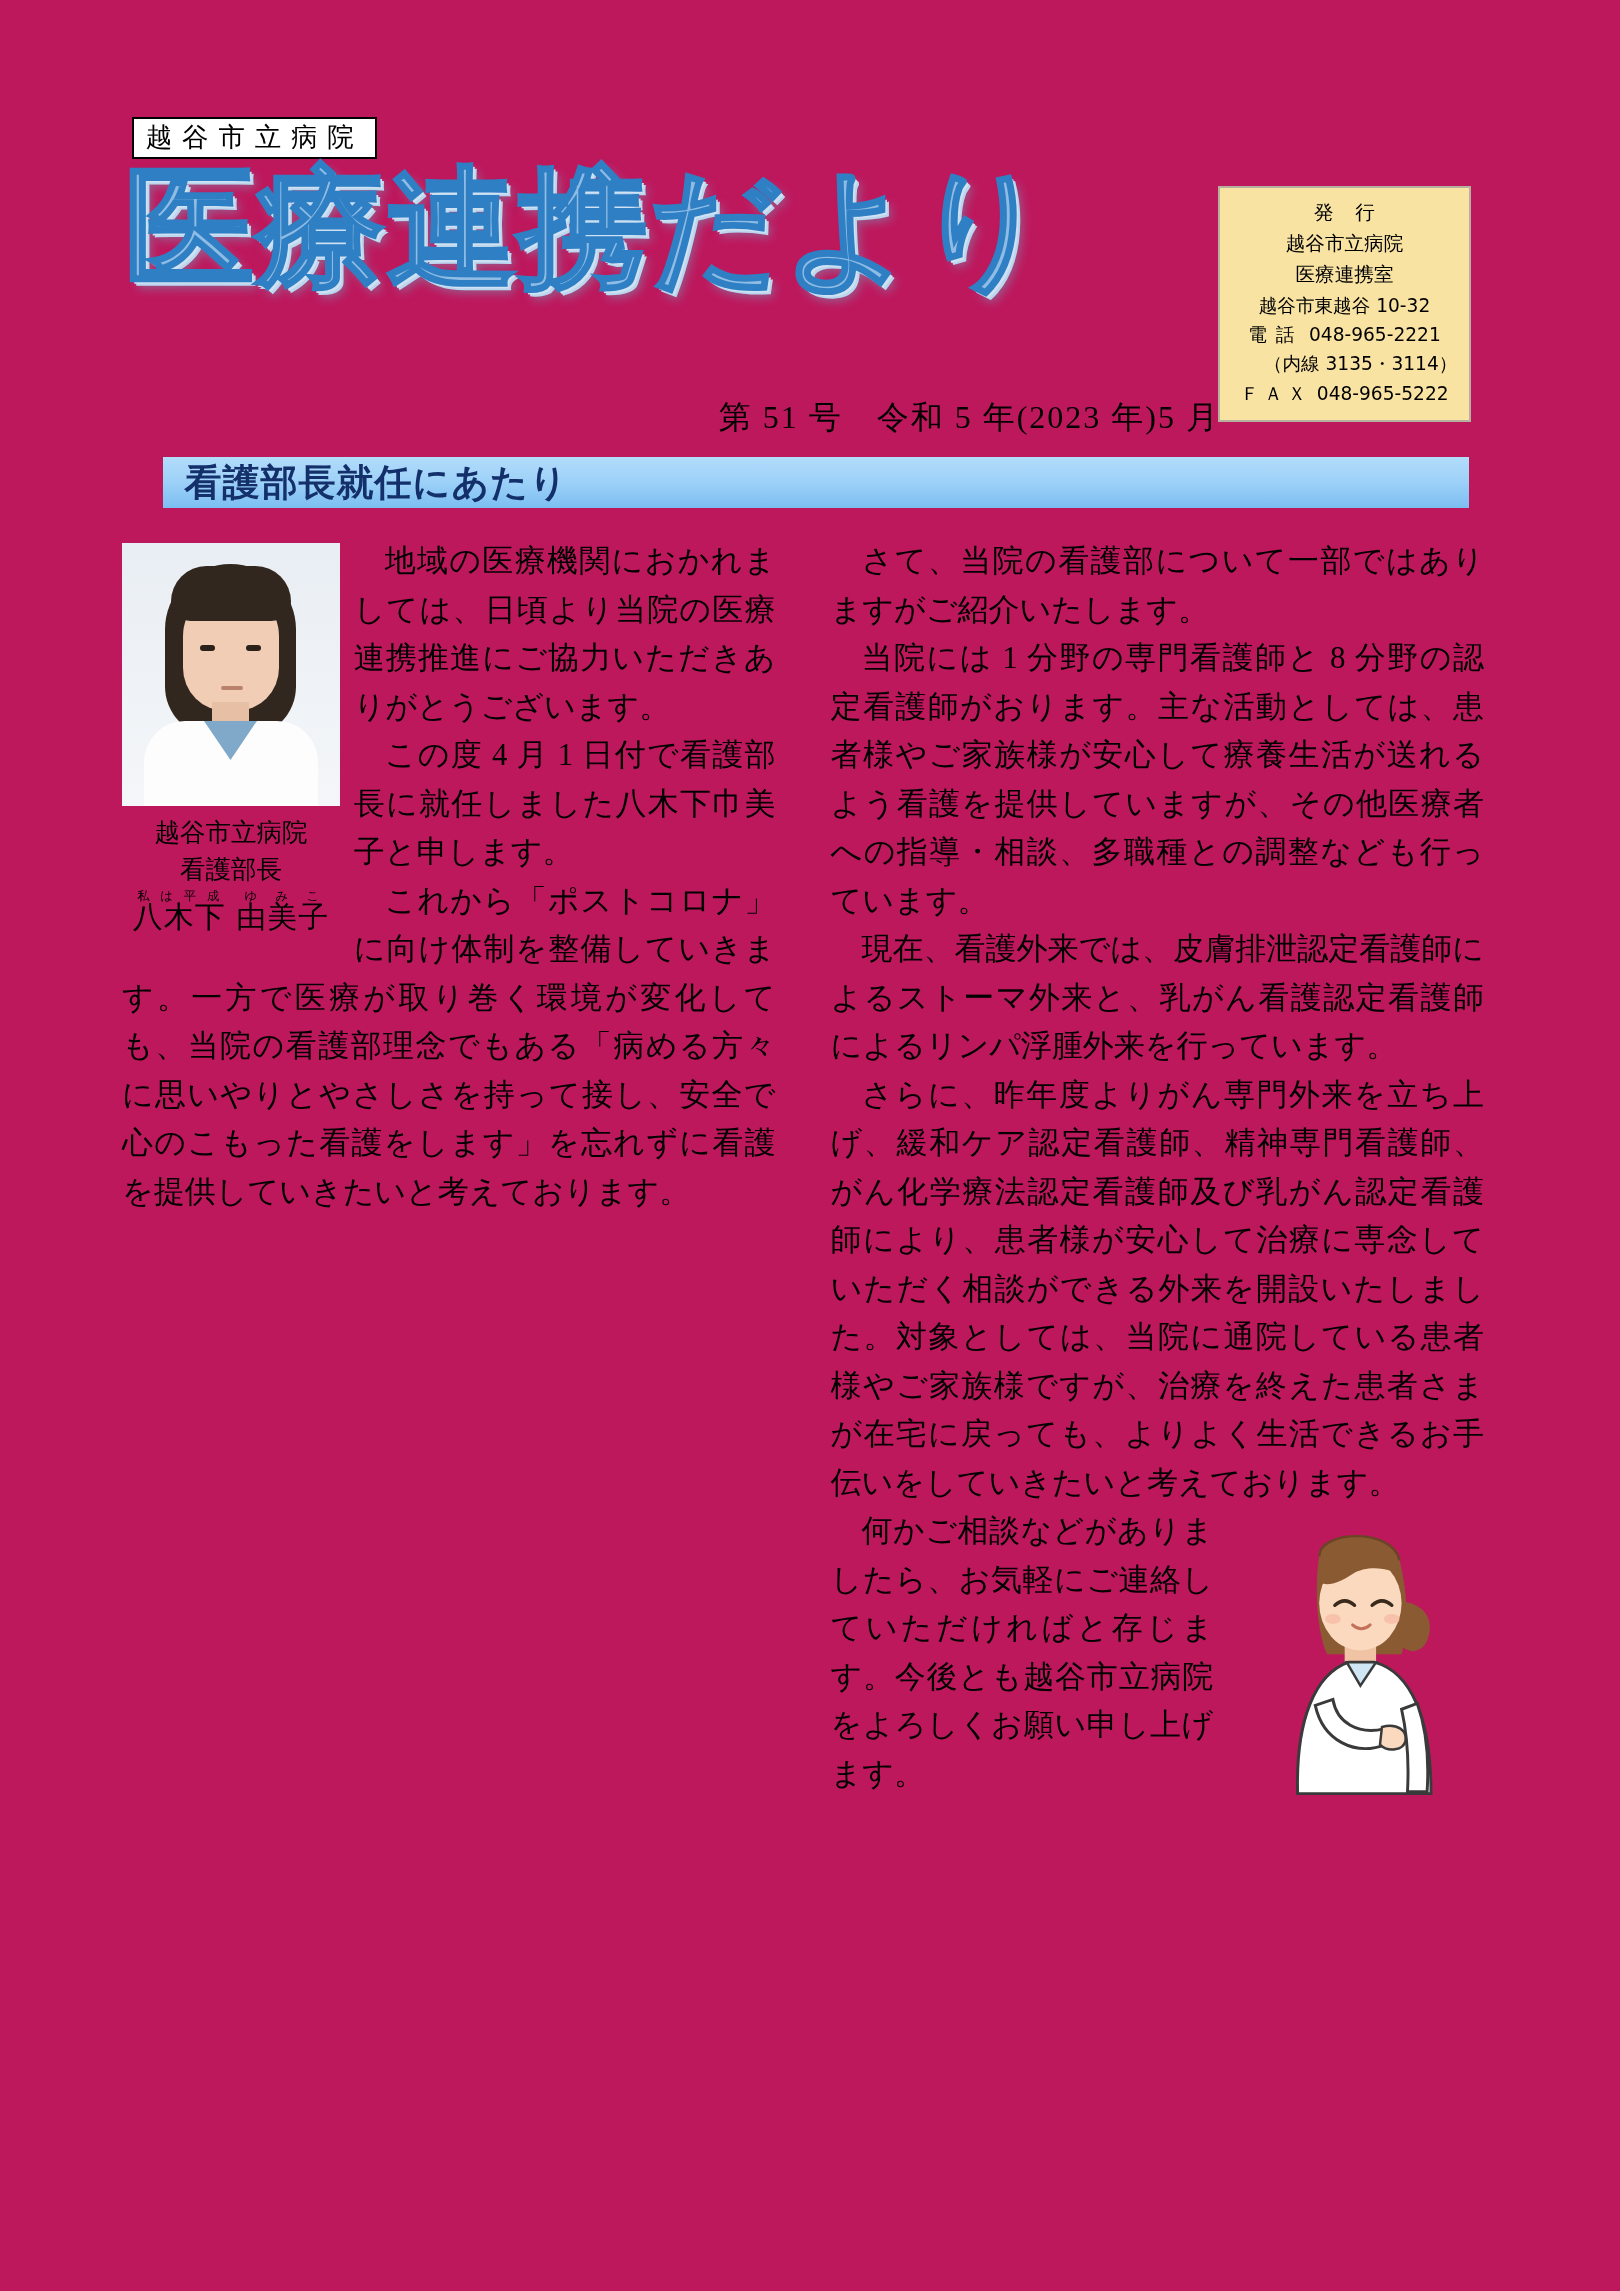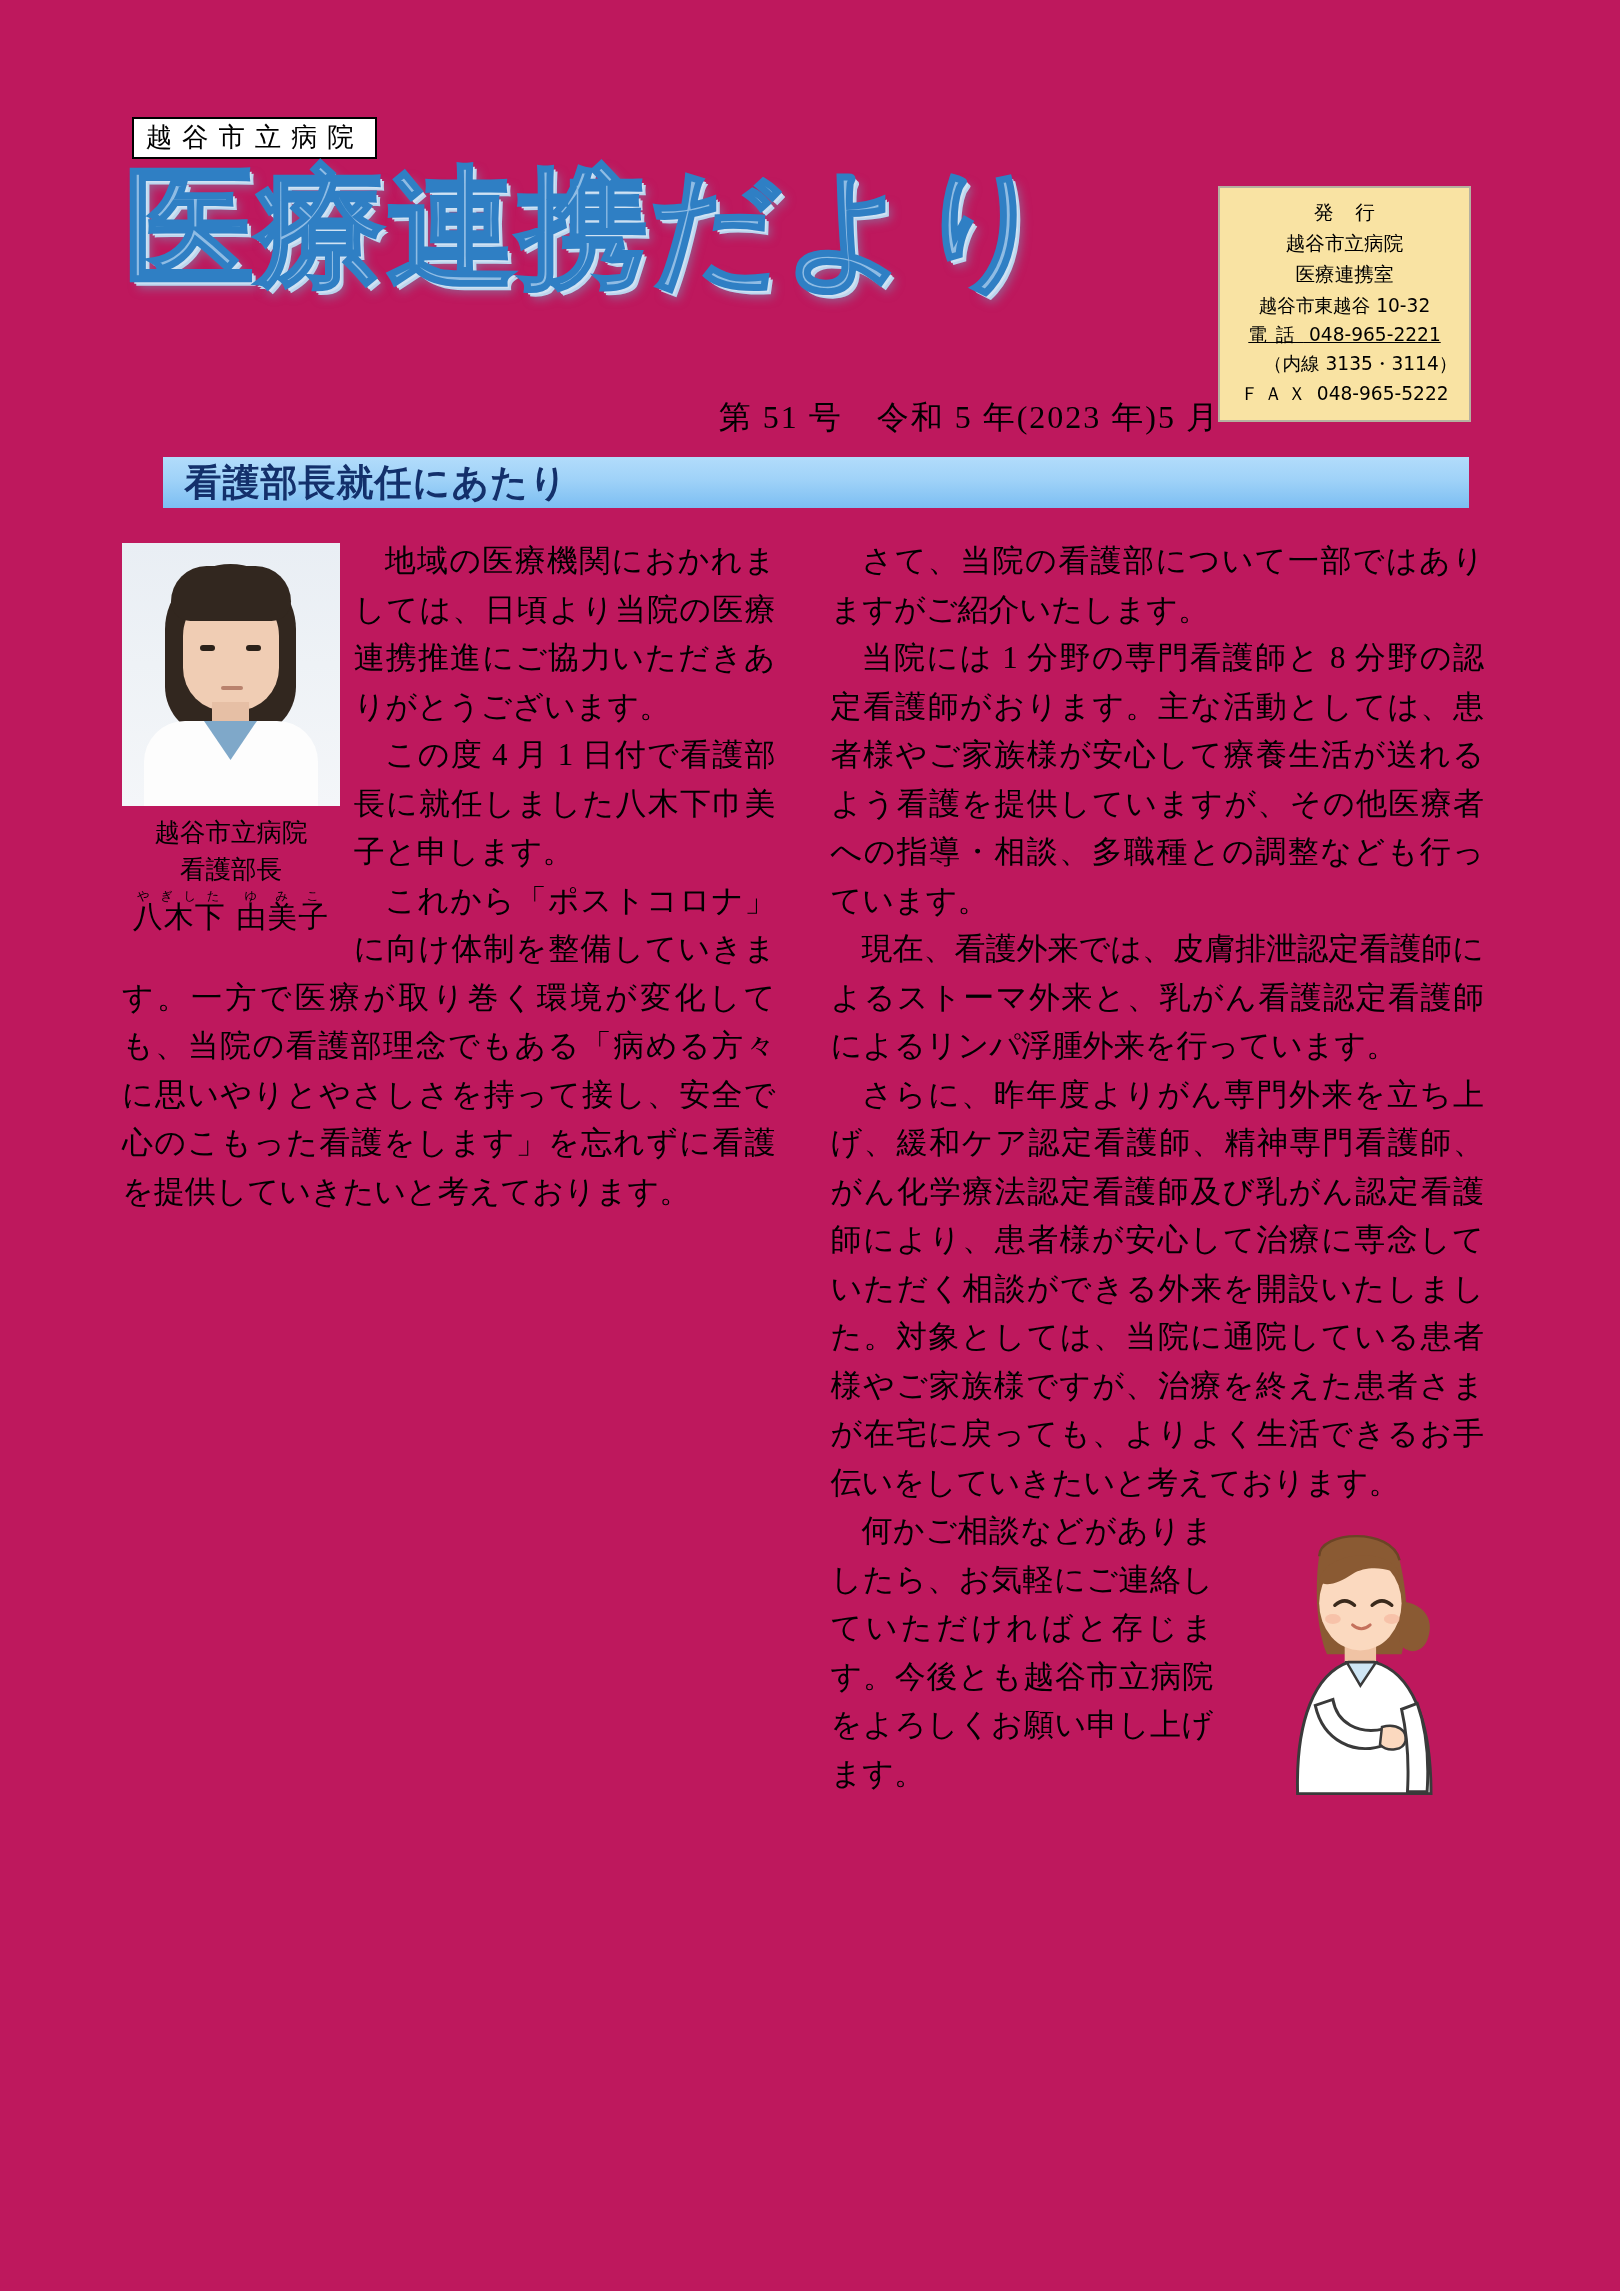--- a/index.html
+++ b/index.html
@@ -77,21 +77,21 @@
     box-sizing: border-box;
     font-family: "DejaVu Sans", "Liberation Sans", sans-serif;
     font-size: 19.6px;
     line-height: 1.58;
     text-align: center;
     color: #000;
   }
   .pub-line { white-space: nowrap; }
   .pub-issuer { letter-spacing: 21.6px; text-indent: 21.6px; }
   .pub-addr { font-size: 18.6px; letter-spacing: 0px; }
-  .pub-tel  { font-size: 18.6px; text-decoration: underline; }
+  .pub-tel  { font-size: 18.6px; }
   .pub-tel .lbl { letter-spacing: 8.8px; }
   .pub-ext  { font-size: 18.6px; text-align: right; padding-right: 3.9px; }
   .pub-fax  { font-size: 18.6px; }
   .pub-fax .lbl { letter-spacing: 4.9px; }
 
   
   .section-bar {
     position: absolute;
     left: 163px;
     top: 457px;
@@ -255,21 +255,21 @@
           <div class="eye-r"></div>
           <div class="mouth"></div>
           <div class="neck"></div>
           <div class="uniform"></div>
           <div class="collar"></div>
         </div>
         <div class="caption">
           <div>越谷市立病院</div>
           <div>看護部長</div>
           <div class="name">
-            <ruby><span>八木下</span><rt>やぎした</rt></ruby>
+            <ruby><span>八木下</span><rt>私は平成</rt></ruby>
             <ruby><span>由美子</span><rt>ゆみこ</rt></ruby>
           </div>
         </div>
       </div>
 
       <p>地域の医療機関におかれましては、日頃より当院の医療連携推進にご協力いただきありがとうございます。</p>
       <p>この度 4 月 1 日付で看護部長に就任しました八木下巾美子と申します。</p>
       <p>これから「ポストコロナ」に向け体制を整備していきます。一方で医療が取り巻く環境が変化しても、当院の看護部理念でもある「病める方々に思いやりとやさしさを持って接し、安全で心のこもった看護をします」を忘れずに看護を提供していきたいと考えております。</p>
     </div>
 

